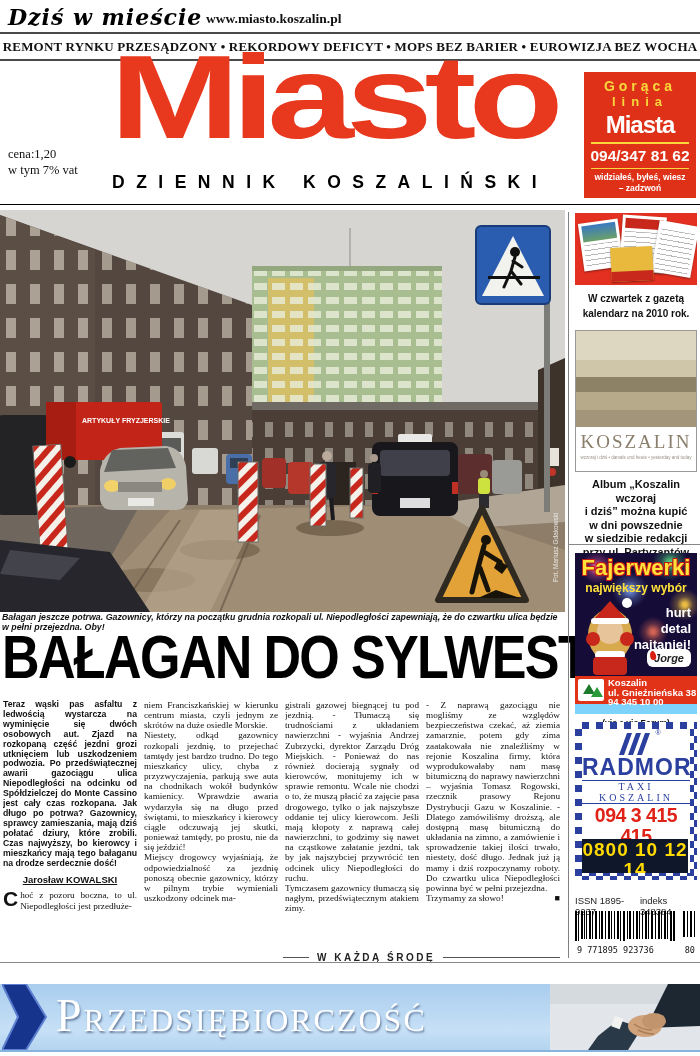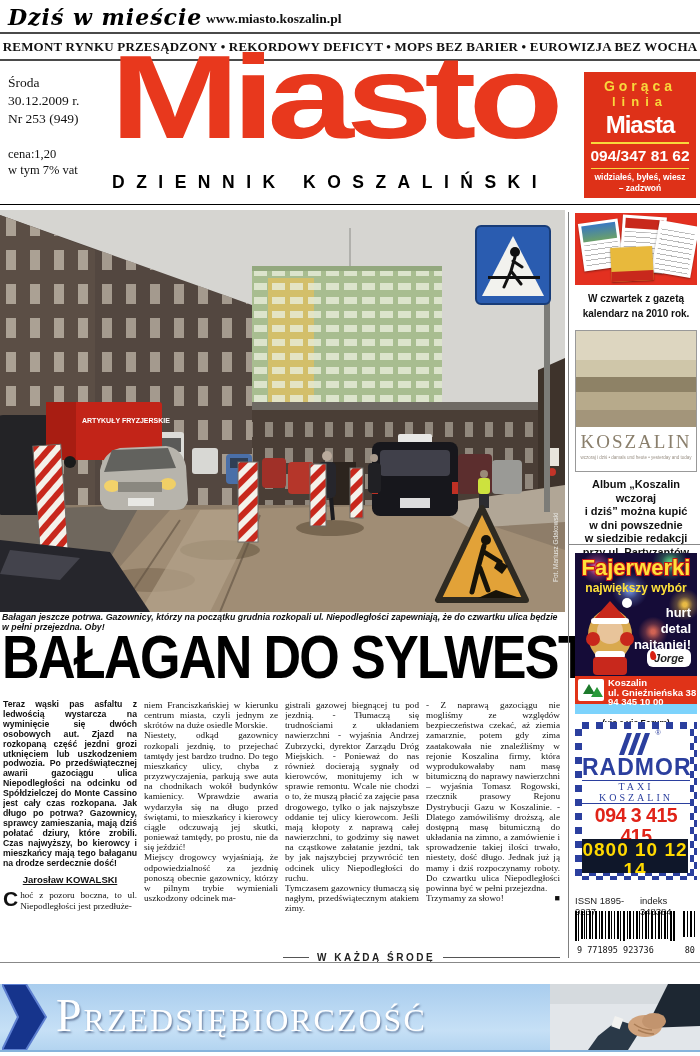--- a/index.html
+++ b/index.html
@@ -126,25 +126,20 @@
 </style>
 </head>
 <body>
 
 <div id="page">
 
   <div class="abs" id="brand-script">Dziś w mieście</div>
   <div class="abs" id="site-url">www.miasto.koszalin.pl</div>
   <div class="abs" id="teaser">REMONT RYNKU PRZESĄDZONY • REKORDOWY DEFICYT • MOPS BEZ BARIER • EUROWIZJA BEZ WOCHA</div>
 
-  <div class="abs" id="date-block">
-    <div>Środa</div>
-    <div>30.12.2009 r.</div>
-    <div>Nr 253 (949)</div>
-  </div>
   <div class="abs" id="price-block">
     <div>cena:1,20</div>
     <div>w tym 7% vat</div>
   </div>
   <div class="abs" id="logo">Miasto</div>
   <div class="abs" id="logo-sub">DZIENNIK KOSZALIŃSKI</div>
   <div class="abs" id="hotline">
     <div class="l1 hot-y">Gorąca</div>
     <div class="l2 hot-y">linia</div>
     <div class="brand">Miasta</div>

